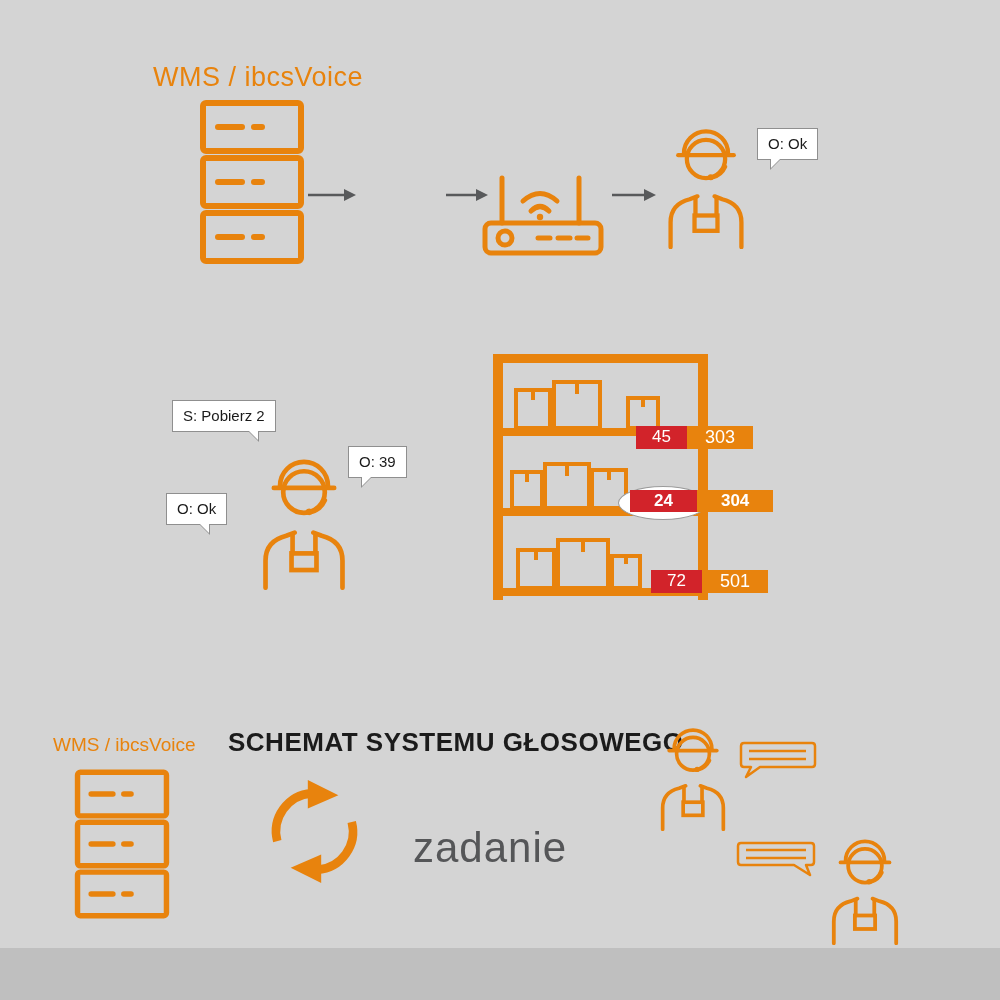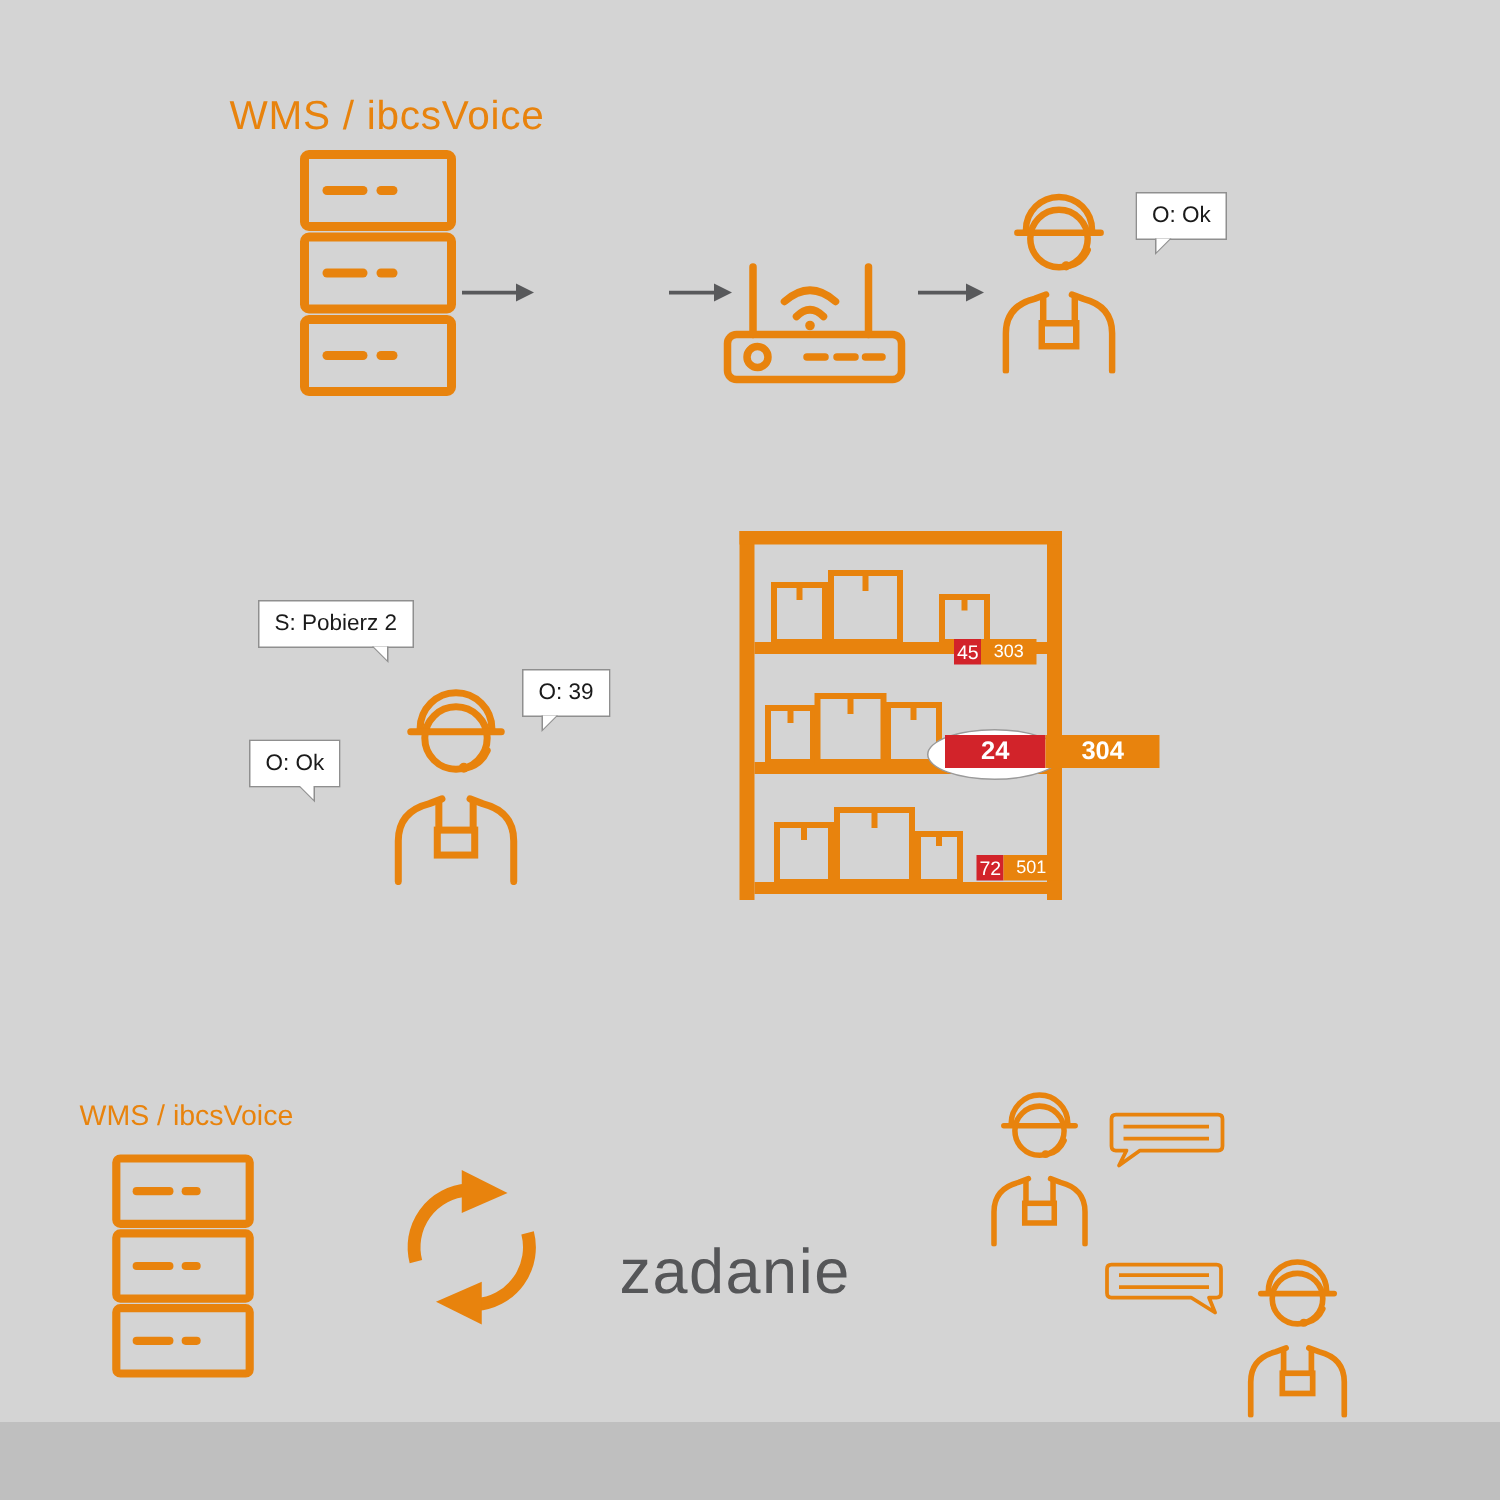--- a/index.html
+++ b/index.html
@@ -29,22 +29,22 @@
     border-left:11px solid transparent; border-top:11px solid #8f8f8f; }
   .tail-br::after  { content:""; position:absolute; right:17px; bottom:-9px; width:0; height:0;
     border-left:9px solid transparent; border-top:9px solid #ffffff; }
   .tail-bl::before { content:""; position:absolute; left:12px; bottom:-11px; width:0; height:0;
     border-right:11px solid transparent; border-top:11px solid #8f8f8f; }
   .tail-bl::after  { content:""; position:absolute; left:13px; bottom:-9px; width:0; height:0;
     border-right:9px solid transparent; border-top:9px solid #ffffff; }
 
   
   .loc-label { position:absolute; display:flex; }
-  .loc-label .qty { background:#d2232a; color:#fff; padding:1px 2px; font-size:13px; }
-  .loc-label .loc { background:#e8830d; color:#fff; padding:1px 8px; font-size:12px; }
+  .loc-label .qty { background:#d2232a; color:#fff; padding:1px 16px; font-size:17px; }
+  .loc-label .loc { background:#e8830d; color:#fff; padding:1px 18px; font-size:18px; }
   .loc-label.big .qty, .loc-label.big .loc { font-size:17px; font-weight:700; padding:1px 24px; }
   .highlight-ellipse {
     position:absolute; background:#ffffff; border:1px solid #9a9a9a; border-radius:50%;
   }
 
   svg { display:block; }
 </style>
 </head>
 <body>
 
@@ -213,20 +213,21 @@
         <line x1="20" y1="29" x2="44" y2="29"></line>
           <line x1="56" y1="29" x2="64" y2="29"></line>
         <line x1="20" y1="84" x2="44" y2="84"></line>
           <line x1="56" y1="84" x2="64" y2="84"></line>
         <line x1="20" y1="139" x2="44" y2="139"></line>
           <line x1="56" y1="139" x2="64" y2="139"></line>
       </g>
     </svg>
   </div>
 
+  <div class="abs main-title" style="left:228px; top:727px;">SCHEMAT SYSTEMU GŁOSOWEGO</div>
 
   <div class="abs" style="left:262px; top:772px;">
     <svg width="105" height="120" viewBox="0 0 110 125">
       <g fill="none" stroke="#E8830D" stroke-width="9">
         <path d="M 16 72 A 40 40 0 0 1 52 22"></path>
         <path d="M 94 52 A 40 40 0 0 1 58 102"></path>
       </g>
       <polygon points="48,8 80,24 48,38" fill="#E8830D"></polygon>
       <polygon points="62,86 30,100 62,116" fill="#E8830D"></polygon>
     </svg>

